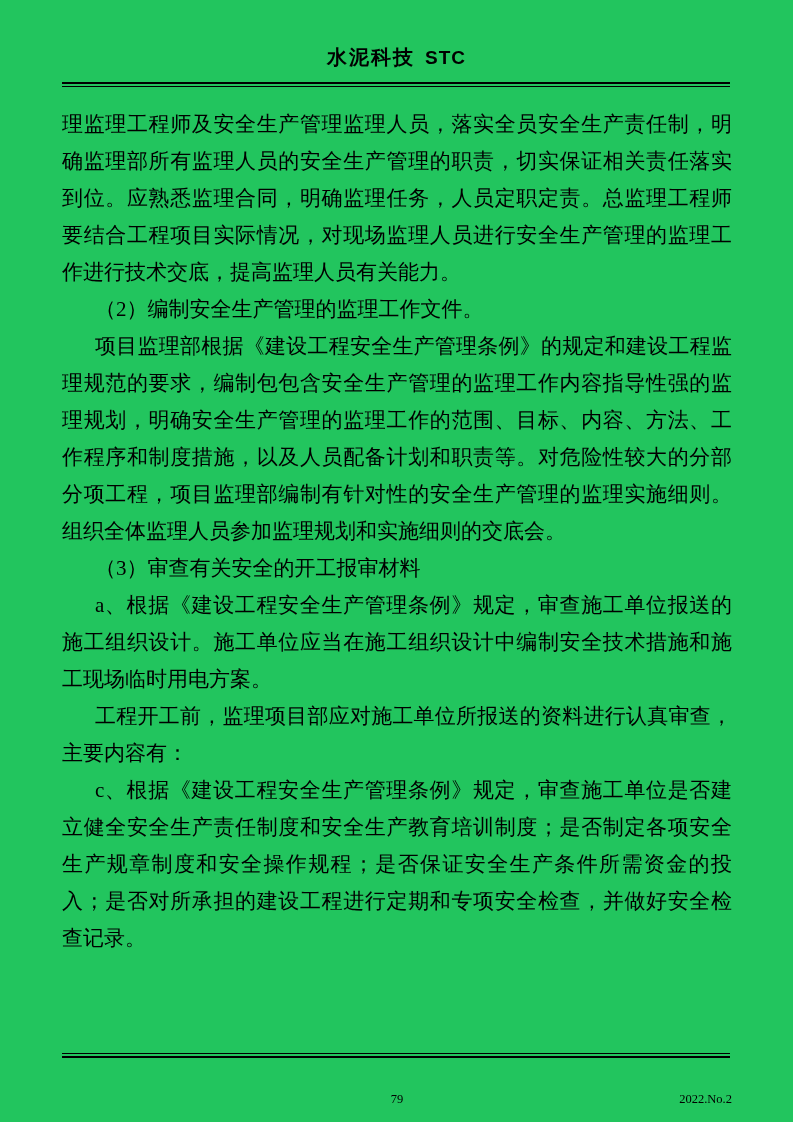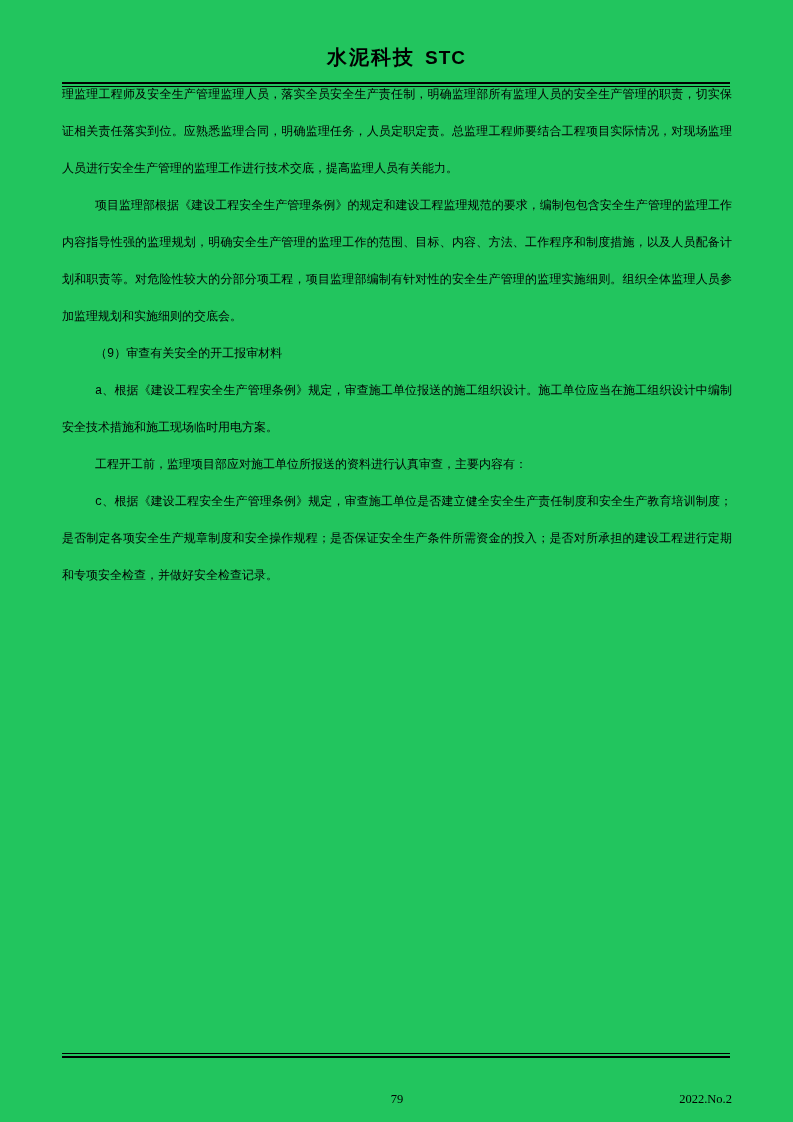--- a/index.html
+++ b/index.html
@@ -44,28 +44,27 @@
     position: absolute;
     top: 82px;
     left: 62px;
     width: 668px;
     border-top: 2px solid #000;
     border-bottom: 1px solid #000;
     height: 2px;
   }
   .body-text {
     position: absolute;
-    top: 77px;
+    top: 106px;
     left: 62px;
     width: 670px;
-    font-size: 12px;
+    font-size: 21px;
     line-height: 37px;
     text-align: justify;
     text-justify: inter-ideograph;
-    font-family: Liberation Mono, monospace;
   }
   .body-text p {
     margin: 0;
     text-indent: 0;
   }
   .body-text p.indent {
     text-indent: 33px;
   }
   .rule-bottom {
     position: absolute;
@@ -101,22 +100,23 @@
 <div class="page">
 
   <div class="header">
     <span class="header-title">水泥科技</span><span class="header-sub">STC</span>
   </div>
 
   <div class="rule-top"></div>
 
   <div class="body-text">
     <p>理监理工程师及安全生产管理监理人员，落实全员安全生产责任制，明确监理部所有监理人员的安全生产管理的职责，切实保证相关责任落实到位。应熟悉监理合同，明确监理任务，人员定职定责。总监理工程师要结合工程项目实际情况，对现场监理人员进行安全生产管理的监理工作进行技术交底，提高监理人员有关能力。</p>
+    <p class="indent">（2）编制安全生产管理的监理工作文件。</p>
     <p class="indent">项目监理部根据《建设工程安全生产管理条例》的规定和建设工程监理规范的要求，编制包包含安全生产管理的监理工作内容指导性强的监理规划，明确安全生产管理的监理工作的范围、目标、内容、方法、工作程序和制度措施，以及人员配备计划和职责等。对危险性较大的分部分项工程，项目监理部编制有针对性的安全生产管理的监理实施细则。组织全体监理人员参加监理规划和实施细则的交底会。</p>
-    <p class="indent">（9）审查有关安全的开工报审材料</p>
+    <p class="indent">（3）审查有关安全的开工报审材料</p>
     <p class="indent">a、根据《建设工程安全生产管理条例》规定，审查施工单位报送的施工组织设计。施工单位应当在施工组织设计中编制安全技术措施和施工现场临时用电方案。</p>
     <p class="indent">工程开工前，监理项目部应对施工单位所报送的资料进行认真审查，主要内容有：</p>
     <p class="indent">c、根据《建设工程安全生产管理条例》规定，审查施工单位是否建立健全安全生产责任制度和安全生产教育培训制度；是否制定各项安全生产规章制度和安全操作规程；是否保证安全生产条件所需资金的投入；是否对所承担的建设工程进行定期和专项安全检查，并做好安全检查记录。</p>
   </div>
 
   <div class="rule-bottom"></div>
 
   <div class="footer">
     <span class="footer-page">79</span>
     <span class="footer-issue">2022.No.2</span>

